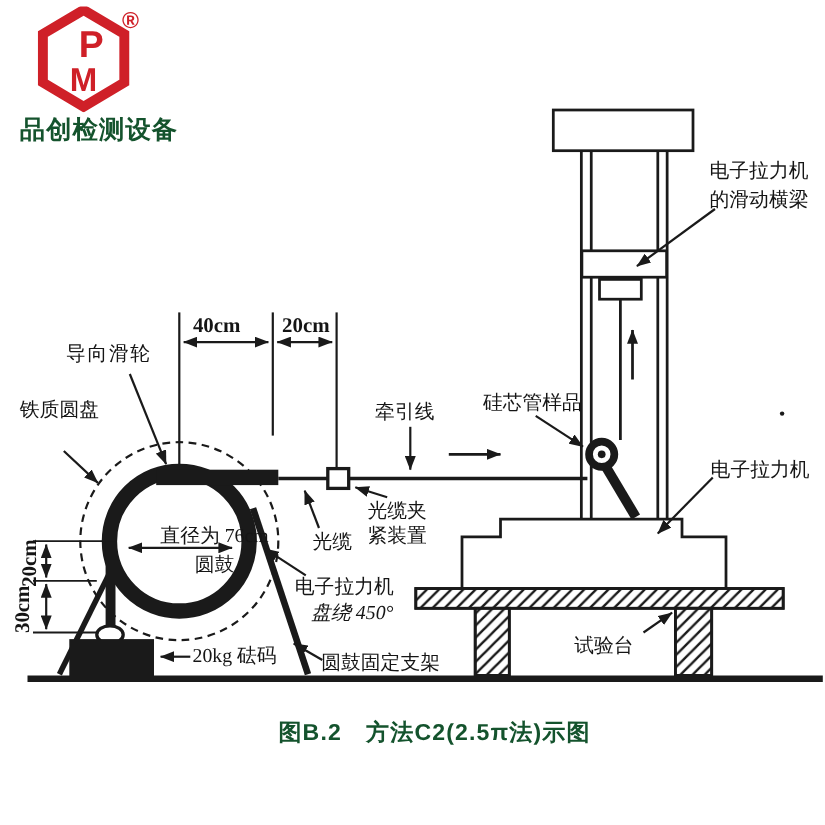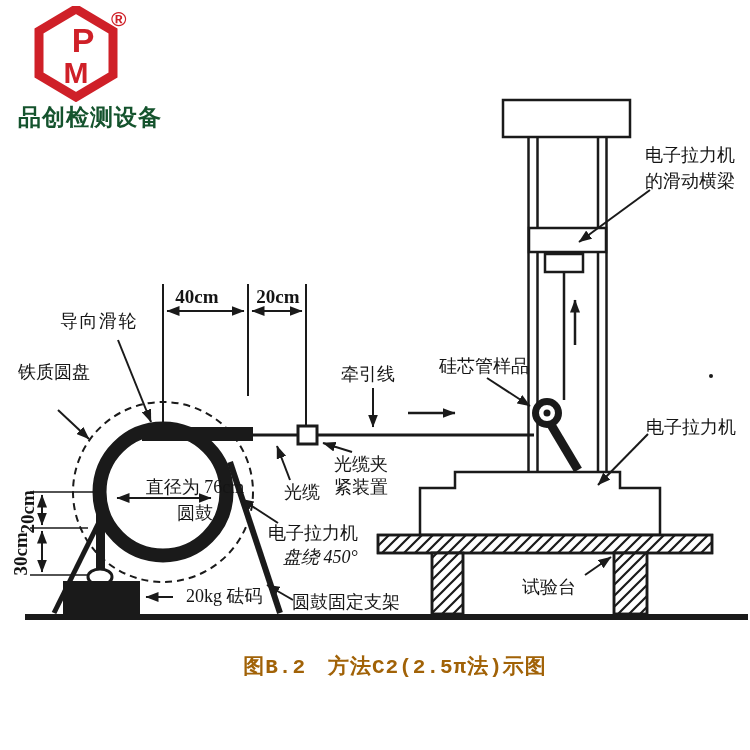--- a/index.html
+++ b/index.html
@@ -5,22 +5,22 @@
   html,body{margin:0;padding:0;background:#fff;}
   .page{position:relative;width:750px;height:750px;background:#ffffff;overflow:hidden;
         font-family:"Liberation Serif","DejaVu Serif",serif;color:#151515;}
   .art{position:absolute;left:0;top:0;}
   .lbl{position:absolute;font-size:18px;line-height:1.25;white-space:nowrap;}
   .blk{position:absolute;font-size:18px;line-height:1.3;text-align:center;white-space:nowrap;}
   .b{font-weight:400;margin-left:29px;}
   .dim{font-size:19px;font-weight:700;text-align:center;}
   .rot{transform:rotate(-90deg);transform-origin:center center;text-align:center;}
   .caption{position:absolute;left:215px;top:652px;width:360px;text-align:center;
-           font-family:Liberation Mono, monospace;font-weight:700;
-           font-size:21px;letter-spacing:1px;color:#a16207;}
+           font-family:Liberation Sans, sans-serif;font-weight:700;
+           font-size:21px;letter-spacing:1px;color:#14532d;}
   .brand{position:absolute;left:8px;top:98px;width:160px;
          font-family:"Liberation Sans","DejaVu Sans",sans-serif;font-weight:700;
          font-size:23px;letter-spacing:1px;}
   .regmark{position:absolute;left:101px;top:3px;font-size:21px;font-weight:700;
            font-family:"Liberation Sans","DejaVu Sans",sans-serif;}
 </style>
 </head>
 <body>
 
 <div class="page">
@@ -149,21 +149,21 @@
 
   <div class="lbl" style="left:60px;top:310px;letter-spacing:1.5px;">导向滑轮</div>
 
   <div class="blk" style="left:4px;top:361px;width:100px;">
     <div>铁质圆盘</div>
   </div>
 
   <div class="blk b" style="left:114px;top:476px;width:104px;font-size:18px;">直径为 76cm</div>
   <div class="blk b" style="left:134px;top:502px;width:64px;font-size:18px;">圆鼓</div>
 
-  <div class="lbl" style="left:186px;top:585px;">20kg 砝码</div>
+  <div class="lbl" style="left:175px;top:585px;">20kg 砝码</div>
   <div class="lbl" style="left:292px;top:591px;">圆鼓固定支架</div>
 
   <div class="lbl" style="left:268px;top:522px;">电子拉力机</div>
   <div class="lbl" style="left:283px;top:546px;font-style:italic;">盘绕 450°</div>
 
   <div class="lbl" style="left:284px;top:481px;">光缆</div>
 
   <div class="blk" style="left:330px;top:453px;width:62px;">
     <div>光缆夹</div>
     <div>紧装置</div>

